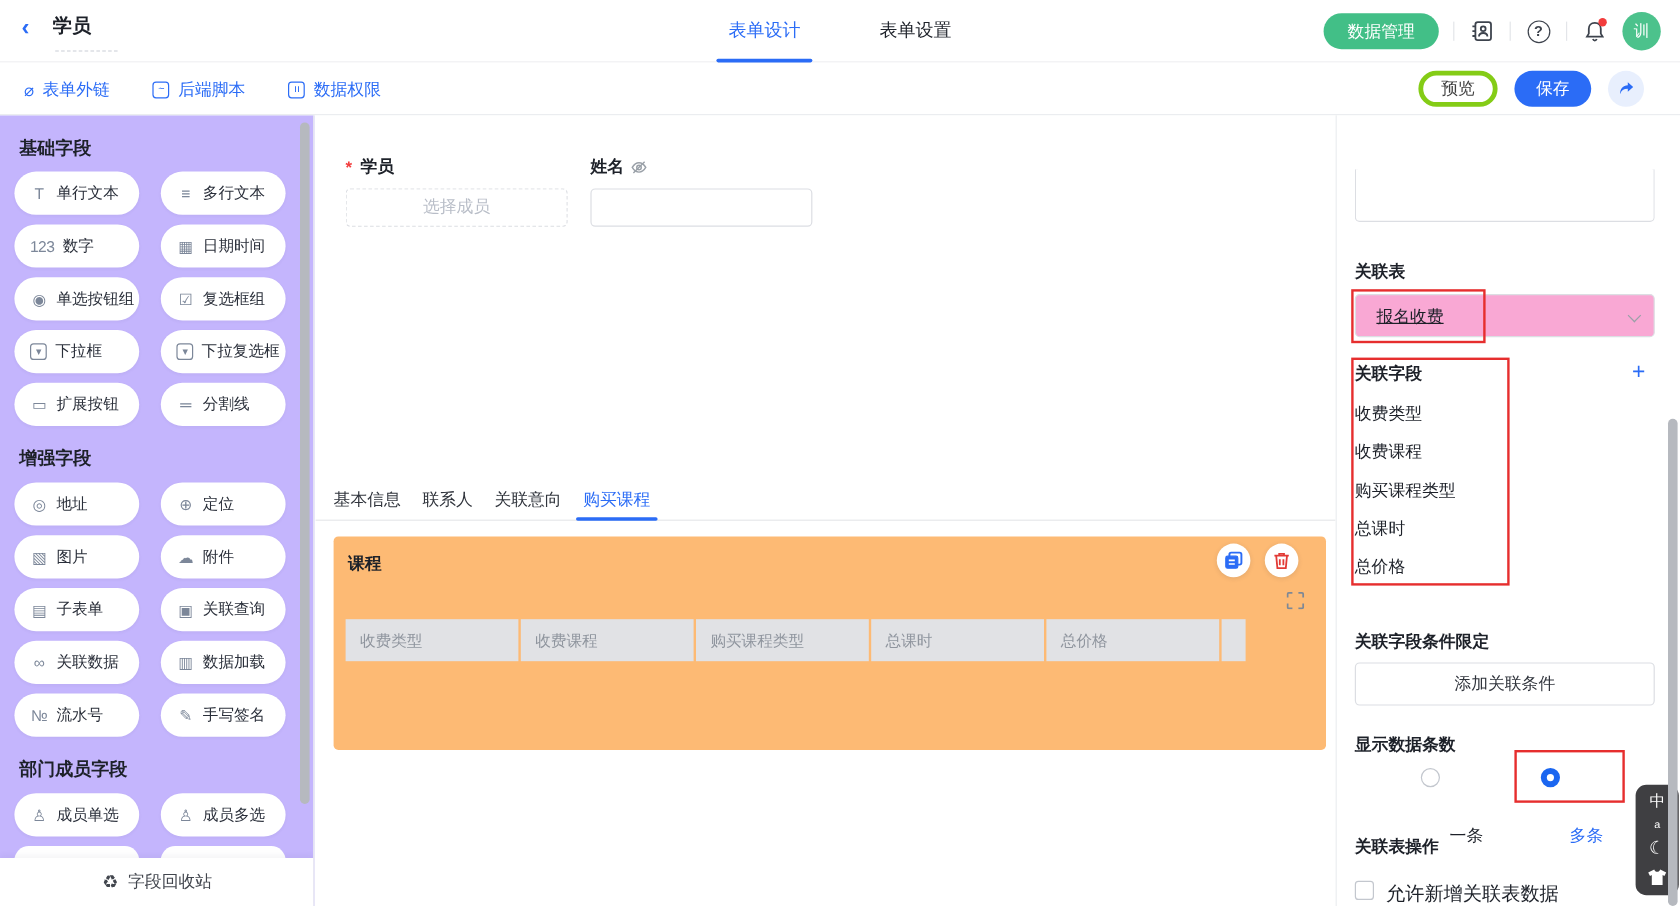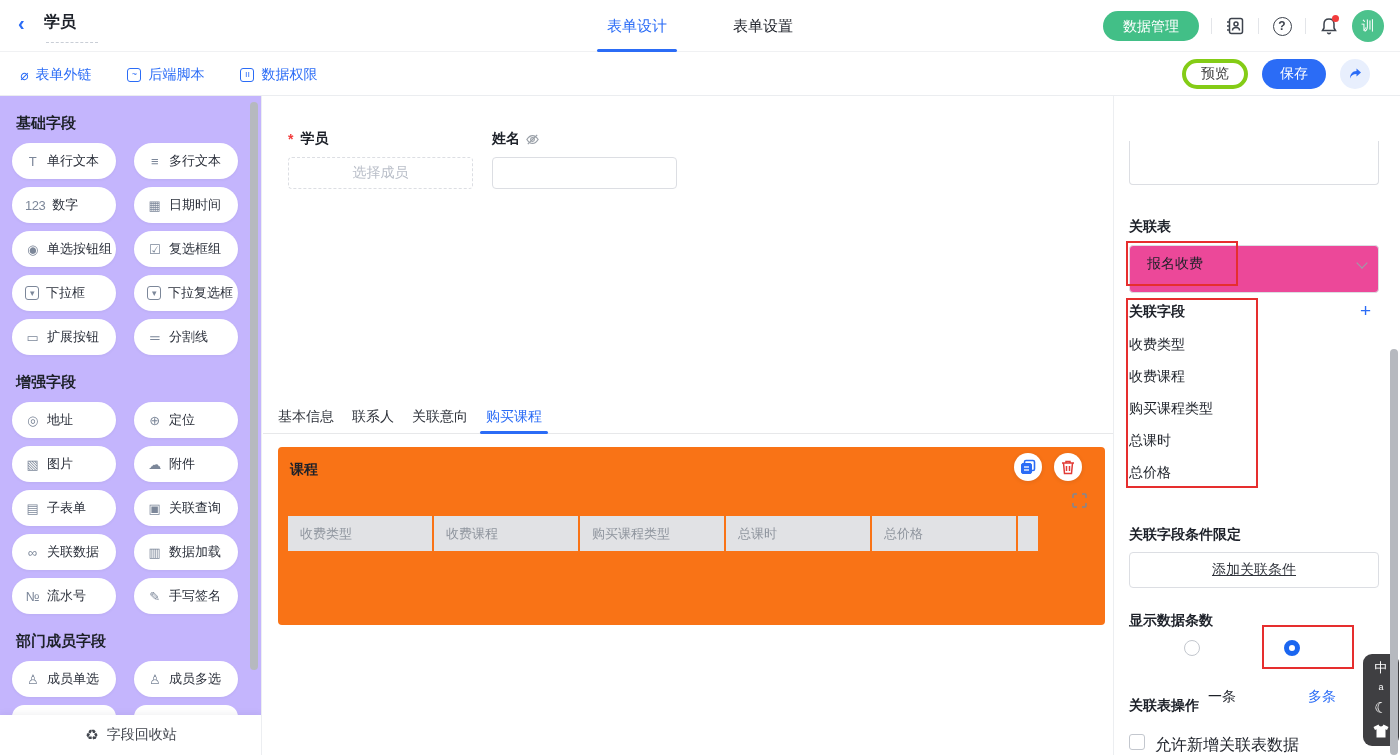--- a/index.html
+++ b/index.html
@@ -61,42 +61,42 @@
   .f-input { margin-top:8px; height:32px; border:1px solid #dcdee3; border-radius:4px; background:#fff; position:relative; display:flex; align-items:center; cursor:text; }
   .f-input.dashed { border-style:dashed; justify-content:center; }
   .ph-center { color:#b9bec8; font-size:14px; }
   .chev { width:8px; height:8px; border-right:1.6px solid #9aa0a8; border-bottom:1.6px solid #9aa0a8; transform:rotate(45deg); position:absolute; right:12px; top:10px; }
 
   .canvas-tabs { position:absolute; left:0; top:305px; width:850px; height:33px; border-bottom:1px solid #e7e8ea; display:flex; gap:18px; padding-left:15px; }
   .c-tab { position:relative; font-size:14px; color:#30343c; line-height:30px; cursor:pointer; white-space:nowrap; }
   .c-tab.active { color:#2b6cf6; }
   .c-tab.active::after { content:""; position:absolute; left:-6px; right:-6px; bottom:-1px; height:3px; background:#2b6cf6; border-radius:2px; }
 
-  .blue-panel { position:absolute; left:15px; top:351px; width:827px; height:178px; background:#f97316; border-radius:4px; }
+  .blue-panel { position:absolute; left:15px; top:351px; width:827px; height:178px; background:#fdba74; border-radius:4px; }
   .bp-title { position:absolute; left:12px; top:14px; font-size:14px; font-weight:700; color:#1d2129; }
   .circle-btn { position:absolute; top:6px; width:28px; height:28px; background:#fff; border-radius:50%; box-shadow:0 1px 4px rgba(30,40,60,.12); display:flex; align-items:center; justify-content:center; cursor:pointer; }
   .cb-copy { left:736px; } .cb-trash { left:776px; }
   .expand-icn { position:absolute; left:794px; top:46px; width:15px; height:15px; cursor:pointer; }
   .thead { position:absolute; left:10px; top:69px; display:flex; gap:2px; }
   .thead .cell { width:144px; height:35px; background:#e1e2e5; color:#8f959e; font-size:13px; line-height:35px; padding-left:12px; overflow:hidden; white-space:nowrap; }
   .thead::after { content:""; width:20px; height:35px; background:#e1e2e5; }
 
   
   .inspector { position:absolute; left:1113px; top:0; width:287px; height:659px; background:#fff; border-left:1px solid #eceef1; }
   .insp-tabs { position:absolute; left:0; top:0; width:287px; height:45px; border-bottom:1px solid #ebedf0; display:flex; justify-content:space-around; padding:0 26px; }
   .i-tab { position:relative; font-size:14px; color:#1d2129; line-height:43px; cursor:pointer; }
   .i-tab.active { color:#2b6cf6; }
   .i-tab.active::after { content:""; position:absolute; left:-14px; right:-14px; bottom:0; height:3px; background:#2b6cf6; border-radius:2px; }
   .insp-box-top { position:absolute; left:15px; top:45px; width:250px; height:44px; border:1px solid #dcdee3; border-top:none; border-radius:0 0 4px 4px; background:#fff; }
   .insp-label { position:absolute; left:15px; font-size:14px; font-weight:700; color:#1d2129; }
-  .insp-select { position:absolute; left:15px; top:149px; width:250px; height:48px; border:1px solid #dcdee3; border-radius:4px; background:#ec4899; font-size:14px; color:#1d2129; line-height:34px; padding-left:17px; cursor:pointer; }
+  .insp-select { position:absolute; left:15px; top:149px; width:250px; height:36px; border:1px solid #dcdee3; border-radius:4px; background:#f9a8d4; font-size:14px; color:#1d2129; line-height:34px; padding-left:17px; cursor:pointer;text-decoration:underline; }
   .insp-select .chev { top:13px; }
   .plus-btn { position:absolute; left:246px; top:206px; font-size:19px; color:#2b6cf6; line-height:18px; cursor:pointer; }
   .rel-item { position:absolute; left:15px; font-size:14px; color:#1d2129; }
-  .cond-btn { position:absolute; left:15px; top:456px; width:250px; height:36px; border:1px solid #dcdee3; border-radius:4px; background:#fff; font-size:14px; color:#30343c; cursor:pointer;text-decoration:underline; }
+  .cond-btn { position:absolute; left:15px; top:456px; width:250px; height:36px; border:1px solid #dcdee3; border-radius:4px; background:#fff; font-size:14px; color:#30343c; cursor:pointer; }
   .radio-row { position:absolute; left:0; top:542px; width:287px; height:20px; }
   .radio { position:absolute; width:16px; height:16px; border:1.4px solid #c3c7ce; border-radius:50%; background:#fff; cursor:pointer; }
   .radio.active { border:5px solid #1b66f0; }
   .r1 { left:70px; top:2px; } .r2 { left:170px; top:2px; }
   .radio-label { position:absolute; font-size:14px; color:#1d2129; top:2px; cursor:pointer;margin-top:48px; }
   .rl1 { left:94px; } .rl2 { left:194px; color:#2b6cf6; }
   .checkbox { position:absolute; left:15px; top:638px; width:16px; height:16px; border:1.4px solid #c3c7ce; border-radius:3px; background:#fff; cursor:pointer; }
   .check-label { position:absolute; left:41px; top:639px; font-size:16px; color:#1d2129; }
   .hl-box { position:absolute; border:2px solid #e62e2e; pointer-events:none; z-index:20; }
   .hl1 { left:12px; top:145px; width:112px; height:45px; }

